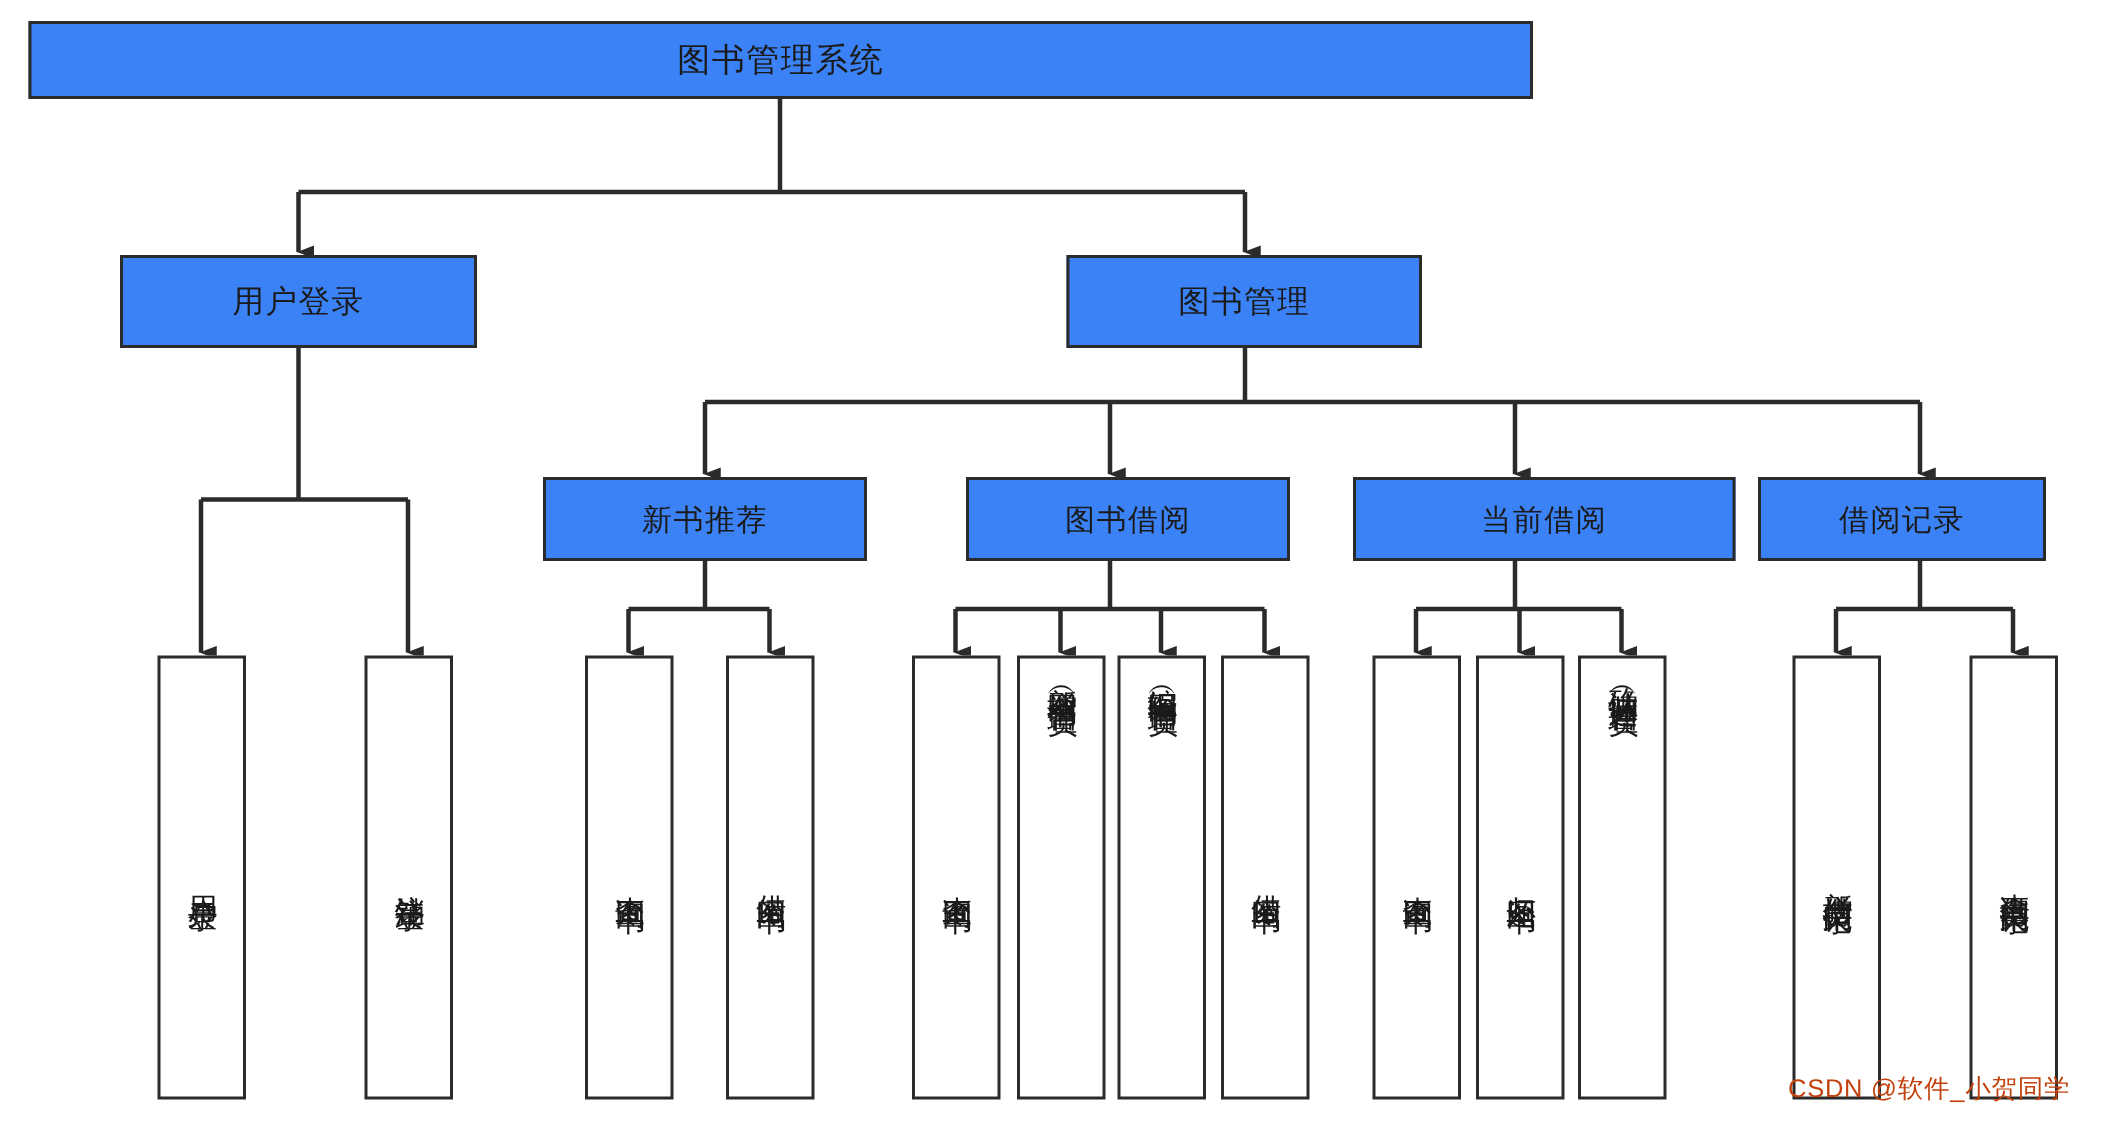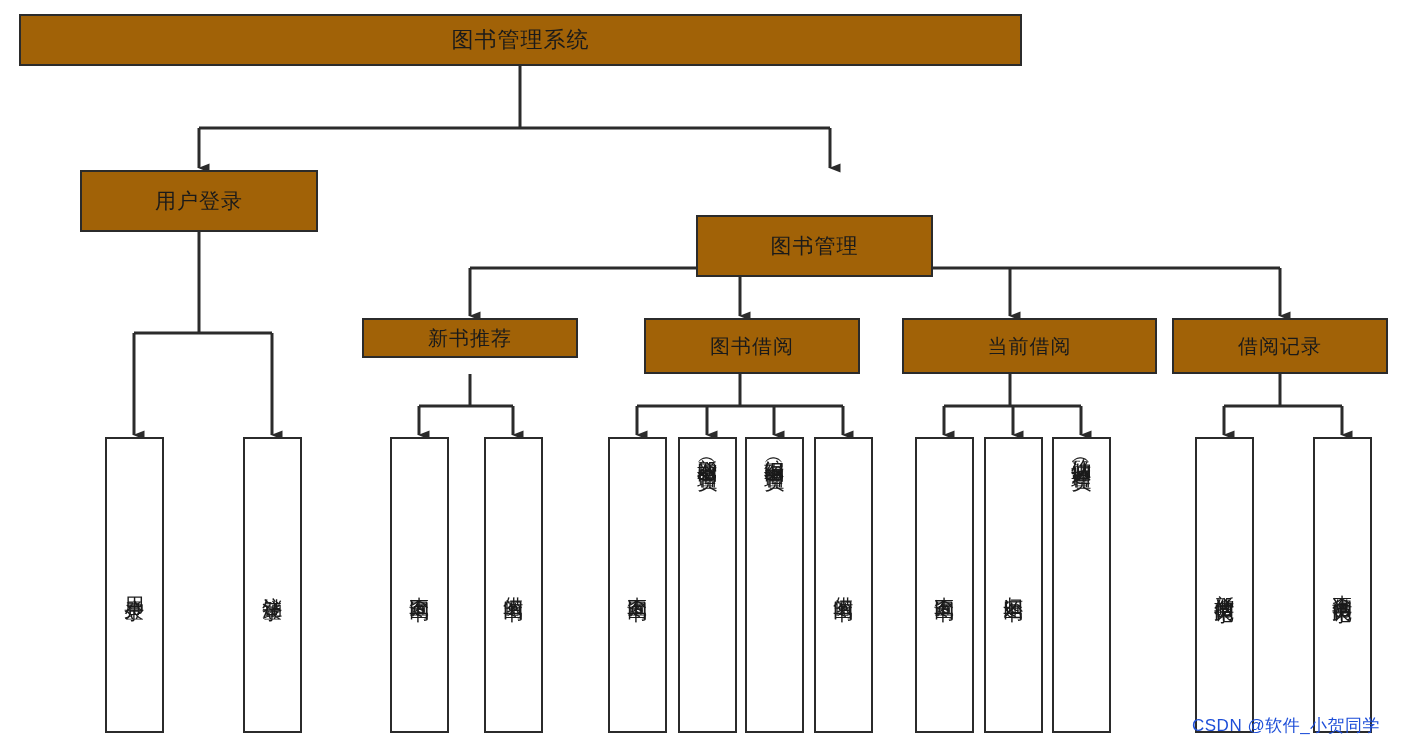--- a/index.html
+++ b/index.html
@@ -21,21 +21,21 @@
     position: absolute;
     left: 0;
     top: 0;
     width: 1405px;
     height: 747px;
     pointer-events: none;
   }
   .node {
     position: absolute;
     box-sizing: border-box;
-    background: #a16207;
+    background: #3b82f6;
     border: 2.5px solid #2b2b2b;
     display: flex;
     align-items: center;
     justify-content: center;
     color: #1a1a1a;
     font-size: 21px;
     letter-spacing: 1px;
     white-space: nowrap;
   }
   .node.level0 { font-size: 22px; }
@@ -58,21 +58,21 @@
     text-orientation: upright;
     line-height: 1.32;
     letter-spacing: 2px;
     white-space: nowrap;
     text-align: center;
   }
   .leaf.center .vtext { margin-top: auto; margin-bottom: auto; }
   .leaf.top .vtext { margin-top: 4px; }
   .watermark {
     position: absolute;
-    color: #1d4ed8;
+    color: #c2410c;
     font-size: 17px;
     letter-spacing: 0.5px;
     white-space: nowrap;
     user-select: none;
   }
 </style>
 </head>
 <body>
 
 <div id="canvas">
@@ -129,34 +129,34 @@
     </g>
   </svg>
 
   <div class="node level0" style="left:19px; top:14px; width:1003px; height:52px;">
     <span>图书管理系统</span>
   </div>
 
   <div class="node level1" style="left:80px; top:170px; width:238px; height:62px;">
     <span>用户登录</span>
   </div>
-  <div class="node level1" style="left:696px; top:170px; width:237px; height:62px;margin-top:45px;">
+  <div class="node level1" style="left:711px; top:170px; width:237px; height:62px;">
     <span>图书管理</span>
   </div>
 
-  <div class="node level2" style="left:362px; top:318px; width:216px; height:40px;text-align:center;">
+  <div class="node level2" style="left:362px; top:318px; width:216px; height:56px;text-align:center;">
     <span>新书推荐</span>
   </div>
   <div class="node level2" style="left:644px; top:318px; width:216px; height:56px;">
     <span>图书借阅</span>
   </div>
   <div class="node level2" style="left:902px; top:318px; width:255px; height:56px;">
     <span>当前借阅</span>
   </div>
-  <div class="node level2" style="left:1172px; top:318px; width:216px; height:56px;">
+  <div class="node level2" style="left:1172px; top:318px; width:192px; height:56px;">
     <span>借阅记录</span>
   </div>
 
   <div class="leaf center" style="left:105px; top:437px; width:59px; height:296px;">
     <span class="vtext">用户登录</span>
   </div>
   <div class="leaf center" style="left:243px; top:437px; width:59px; height:296px;">
     <span class="vtext">注销登录</span>
   </div>
 

